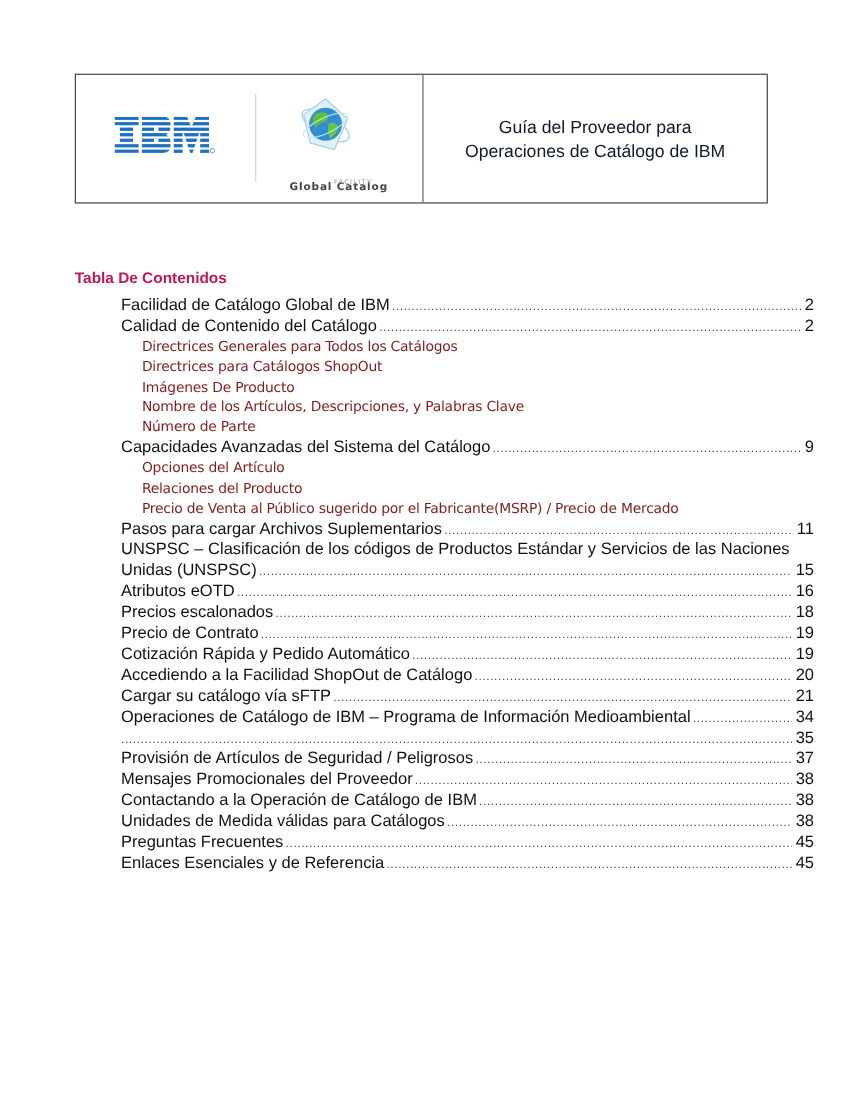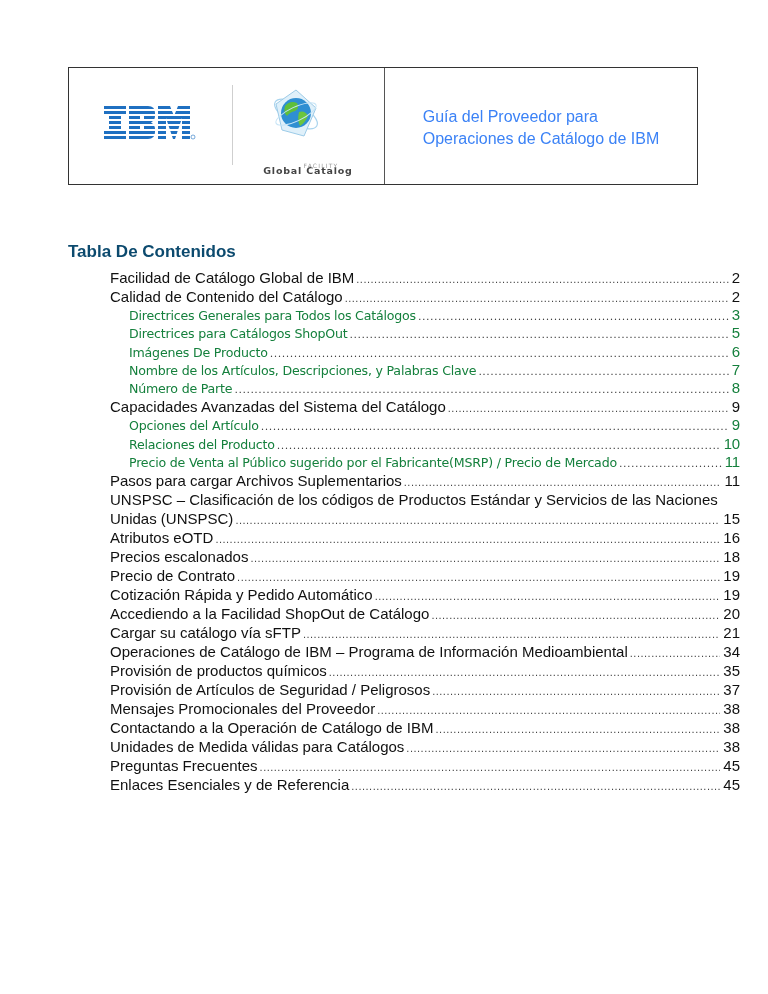--- a/index.html
+++ b/index.html
@@ -1,32 +1,32 @@
 <!DOCTYPE html>
 <html><head>
 <meta charset="utf-8">
 <style>
   html, body { margin: 0; padding: 0; background: #ffffff; }
   body { width: 768px; height: 994px; position: relative; overflow: hidden; font-family: "Liberation Sans", sans-serif; color: #000; }
 
   .header-box { position: absolute; left: 68px; top: 67px; width: 630px; height: 118px; border: 1px solid #333; box-sizing: border-box; display: flex; }
   .header-logos { width: 315px; border-right: 1px solid #555; position: relative; }
-  .header-title { flex: 1; display: flex; align-items: center; justify-content: center; font-size: 16px; line-height: 22px; color: #3b82f6; padding-top: 4px; }
+  .header-title { flex: 1; display: flex; align-items: center; justify-content: center; text-align: center; font-size: 16px; line-height: 22px; color: #0f172a; padding-top: 4px; }
 
   .ibm-logo { position: absolute; left: 35px; top: 38px; }
   .logo-divider { position: absolute; left: 163px; top: 17px; width: 1px; height: 80px; background: #cfcfcf; }
   .globe { position: absolute; left: 201px; top: 18px; }
   .gcf-name { position: absolute; left: 164px; top: 97px; width: 150px; text-align: center; font-family: "DejaVu Sans", sans-serif; font-weight: bold; font-size: 9.5px; letter-spacing: 0.8px; color: #444; }
   .gcf-sub { position: absolute; left: 212px; top: 94px; width: 80px; text-align: center; font-family: "DejaVu Sans", sans-serif; font-size: 6px; letter-spacing: 1.2px; color: #999; }
 
-  .toc-title { position: absolute; left: 68px; top: 240px; font-size: 17px; font-weight: bold; line-height: 24px; color: #0c4a6e; }
+  .toc-title { position: absolute; left: 68px; top: 240px; font-size: 14px; font-weight: bold; line-height: 24px; color: #be185d; }
 
   .toc { position: absolute; left: 68px; top: 268px; width: 630px; margin-left: 42px; }
   .toc-row { display: flex; align-items: baseline; height: 19px; line-height: 19px; font-size: 15px; color: #111; overflow: hidden; white-space: nowrap; }
-  .toc-row.sub { height: 18.3px; line-height: 18.3px; font-size: 12.6px; padding-left: 19px; font-family: "DejaVu Sans", sans-serif; letter-spacing: -0.2px; color: #15803d; }
+  .toc-row.sub { height: 18.3px; line-height: 18.3px; font-size: 12.6px; padding-left: 19px; font-family: "DejaVu Sans", sans-serif; letter-spacing: -0.2px; color: #7f1d1d; flex-direction: column; }
   .toc-row .label { flex: 0 0 auto; padding-right: 2px; }
   .toc-row .dots { flex: 1 1 auto; overflow: hidden; font-size: 11px; color: #444; letter-spacing: 0.5px; }
   .toc-row .dots::before { content: "......................................................................................................................................................................................................................................................................"; }
   .toc-row .page { flex: 0 0 auto; padding-left: 3px; font-family: "Liberation Sans", sans-serif; font-size: 15px; }
   .toc-row.wrap1 { height: 19px; align-items: center; }
   .toc-row.wrap1 .label { white-space: nowrap; }
 </style>
 </head>
 <body>
 
@@ -179,21 +179,20 @@
       <span class="label">Cargar su catálogo vía sFTP</span>
       <span class="dots"></span>
       <span class="page">21</span>
     </div>
   <div class="toc-row">
       <span class="label">Operaciones de Catálogo de IBM – Programa de Información Medioambiental</span>
       <span class="dots"></span>
       <span class="page">34</span>
     </div>
   <div class="toc-row">
-      <span class="label">Provisión de productos químicos</span>
       <span class="dots"></span>
       <span class="page">35</span>
     </div>
   <div class="toc-row">
       <span class="label">Provisión de Artículos de Seguridad / Peligrosos</span>
       <span class="dots"></span>
       <span class="page">37</span>
     </div>
   <div class="toc-row">
       <span class="label">Mensajes Promocionales del Proveedor</span>

